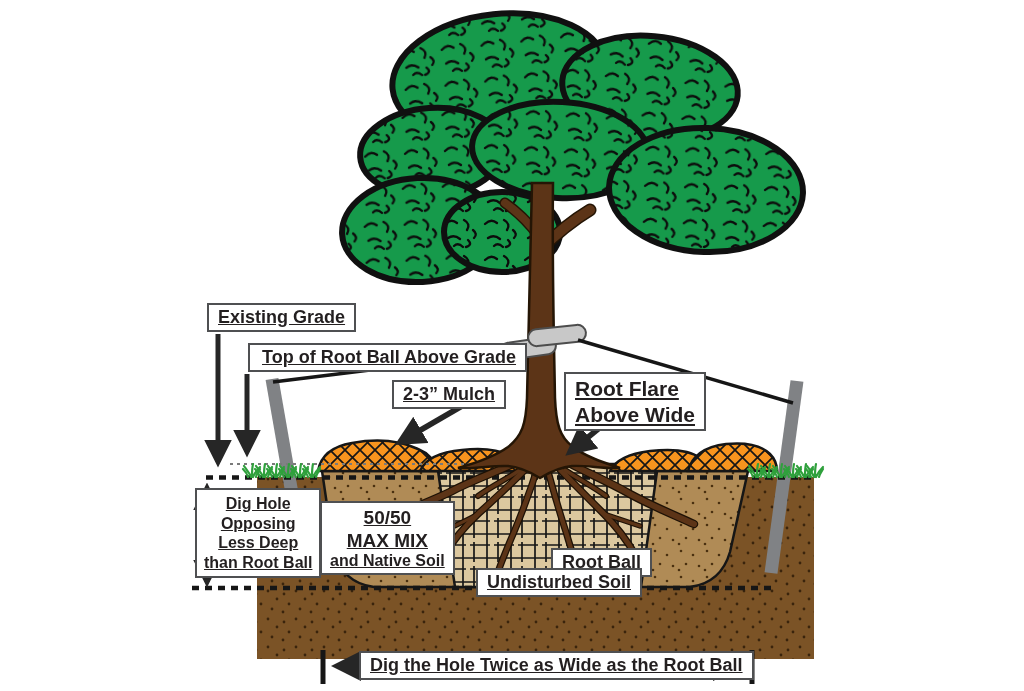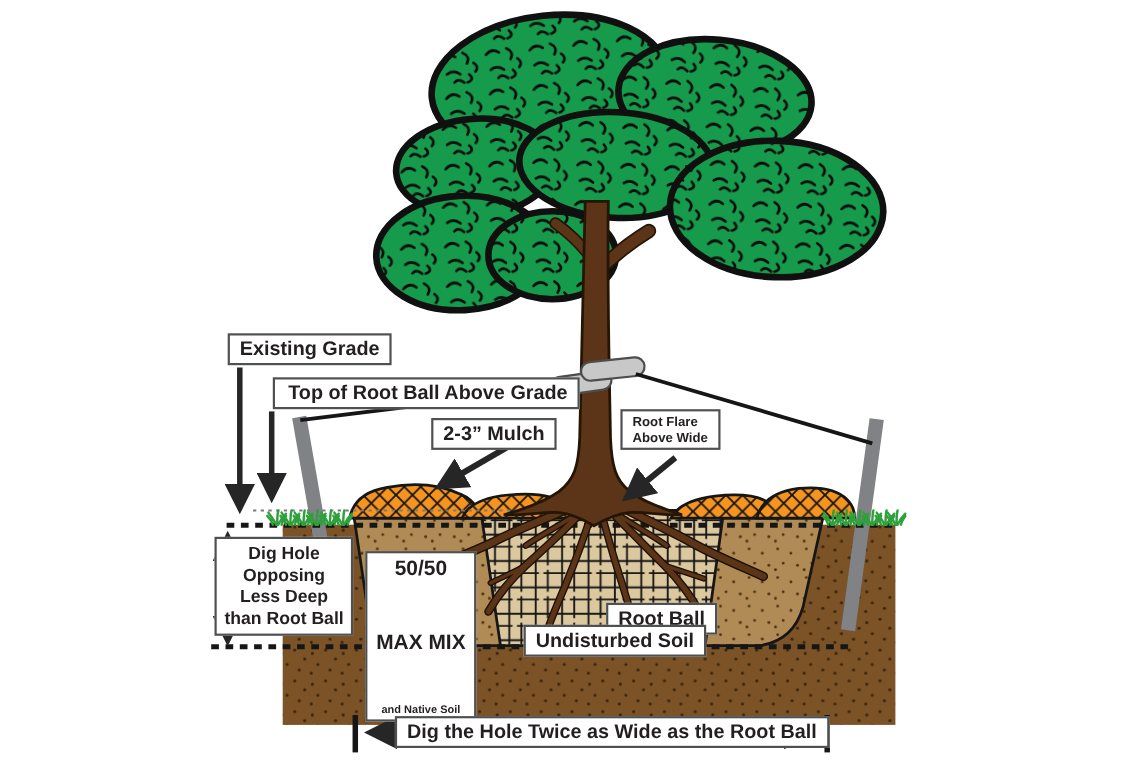--- a/index.html
+++ b/index.html
@@ -26,22 +26,22 @@
   .tie{fill:var(--tie-gray);stroke:#4d4d4d;stroke-width:2;}
   .wire{stroke:var(--outline-black);stroke-width:3.5;fill:none;}
   .grade-dash{stroke:var(--outline-black);stroke-width:4.5;stroke-dasharray:7 6;fill:none;}
   .fine-dot{stroke:#7a7a7a;stroke-width:1.8;stroke-dasharray:3 4;fill:none;}
   .grass{stroke:var(--grass-green);stroke-width:2.2;fill:none;stroke-linecap:round;}
   .arrow{stroke:#262626;fill:none;}
   .tick{stroke:var(--outline-black);stroke-width:5;}
   .lbl{position:absolute;background:#fff;border:2px solid var(--label-border);
        color:var(--text-dark);font-weight:700;white-space:nowrap;
        display:flex;flex-direction:column;align-items:center;justify-content:center;
-       padding:2px 9px;line-height:1.15;font-size:18px;}
-  .lbl .small{font-size:10px;line-height:1.1;}
+       padding:2px 9px;line-height:1.15;font-size:18px;text-decoration:underline;}
+  .lbl .small{font-size:16px;line-height:1.1;}
   .lbl.multi{line-height:1.22;}
 </style>
 </head>
 <body>
 
 <div class="stage">
 
 <svg width="1024" height="691" viewBox="0 0 1024 691">
   <defs>
     <pattern id="leafTex" width="40" height="36" patternUnits="userSpaceOnUse">
@@ -213,33 +213,33 @@
 
 <div class="lbl" style="left:248px;top:343px;padding-left:12px;">
   <span>Top of Root Ball Above Grade</span>
 </div>
 
 <div class="lbl" style="left:392px;top:380px;">
   <span>2-3” Mulch</span>
 </div>
 
 
-<div class="lbl multi" style="left:564px;top:372px;align-items:flex-start;font-size:12px;">
+<div class="lbl multi" style="left:564px;top:372px;align-items:flex-start;font-size:21px;">
   <span>Root Flare</span>
   <span>Above Wide</span>
 </div>
 
 <div class="lbl multi" style="left:195px;top:488px;font-size:16px;padding:4px 7px;align-items:center;">
   <span>Dig Hole</span>
   <span>Opposing</span>
   <span>Less Deep</span>
   <span>than Root Ball</span>
 </div>
 
-<div class="lbl multi" style="left:332px;top:501px;font-size:19px;padding:3px 8px;gap:44px;">
+<div class="lbl multi" style="left:320px;top:501px;font-size:19px;padding:3px 8px;">
   <span>50/50</span>
   <span>MAX MIX</span>
   <span class="small">and Native Soil</span>
 </div>
 
 <div class="lbl" style="left:507px;top:548px;margin-left:44px;">
   <span>Root Ball</span>
 </div>
 
 <div class="lbl" style="left:476px;top:568px;">

